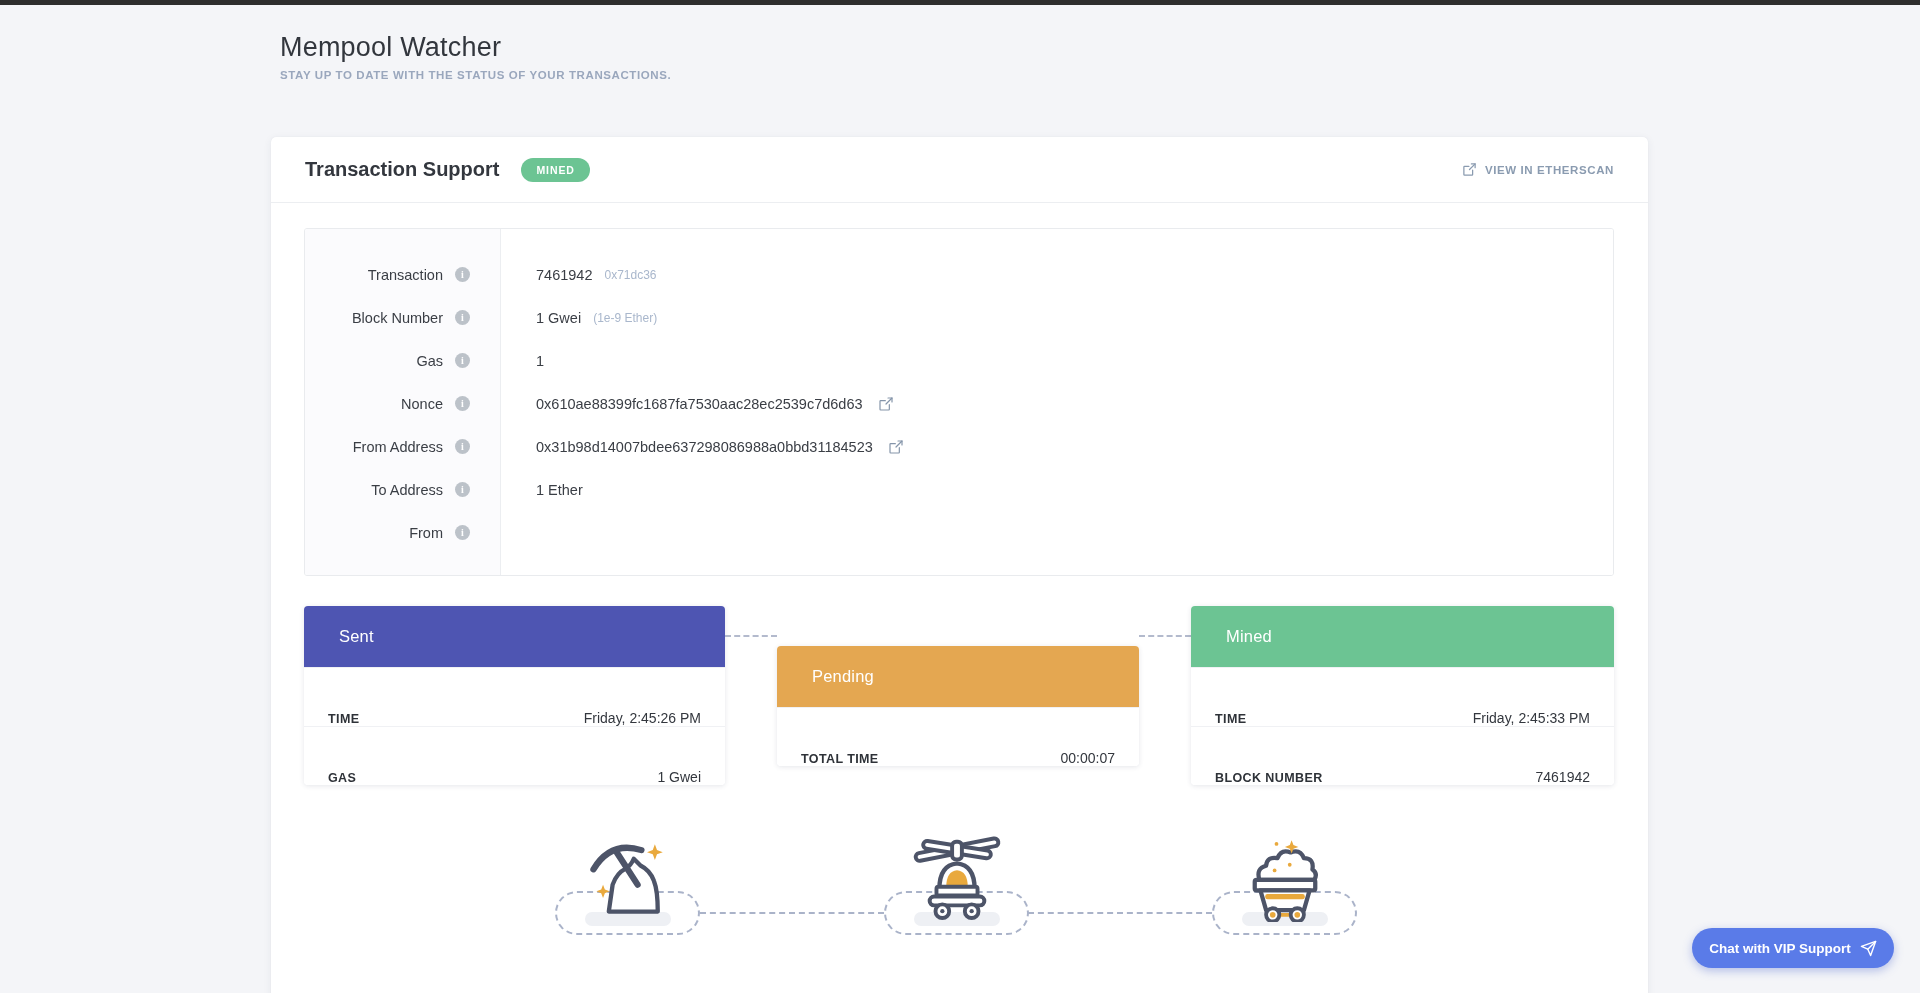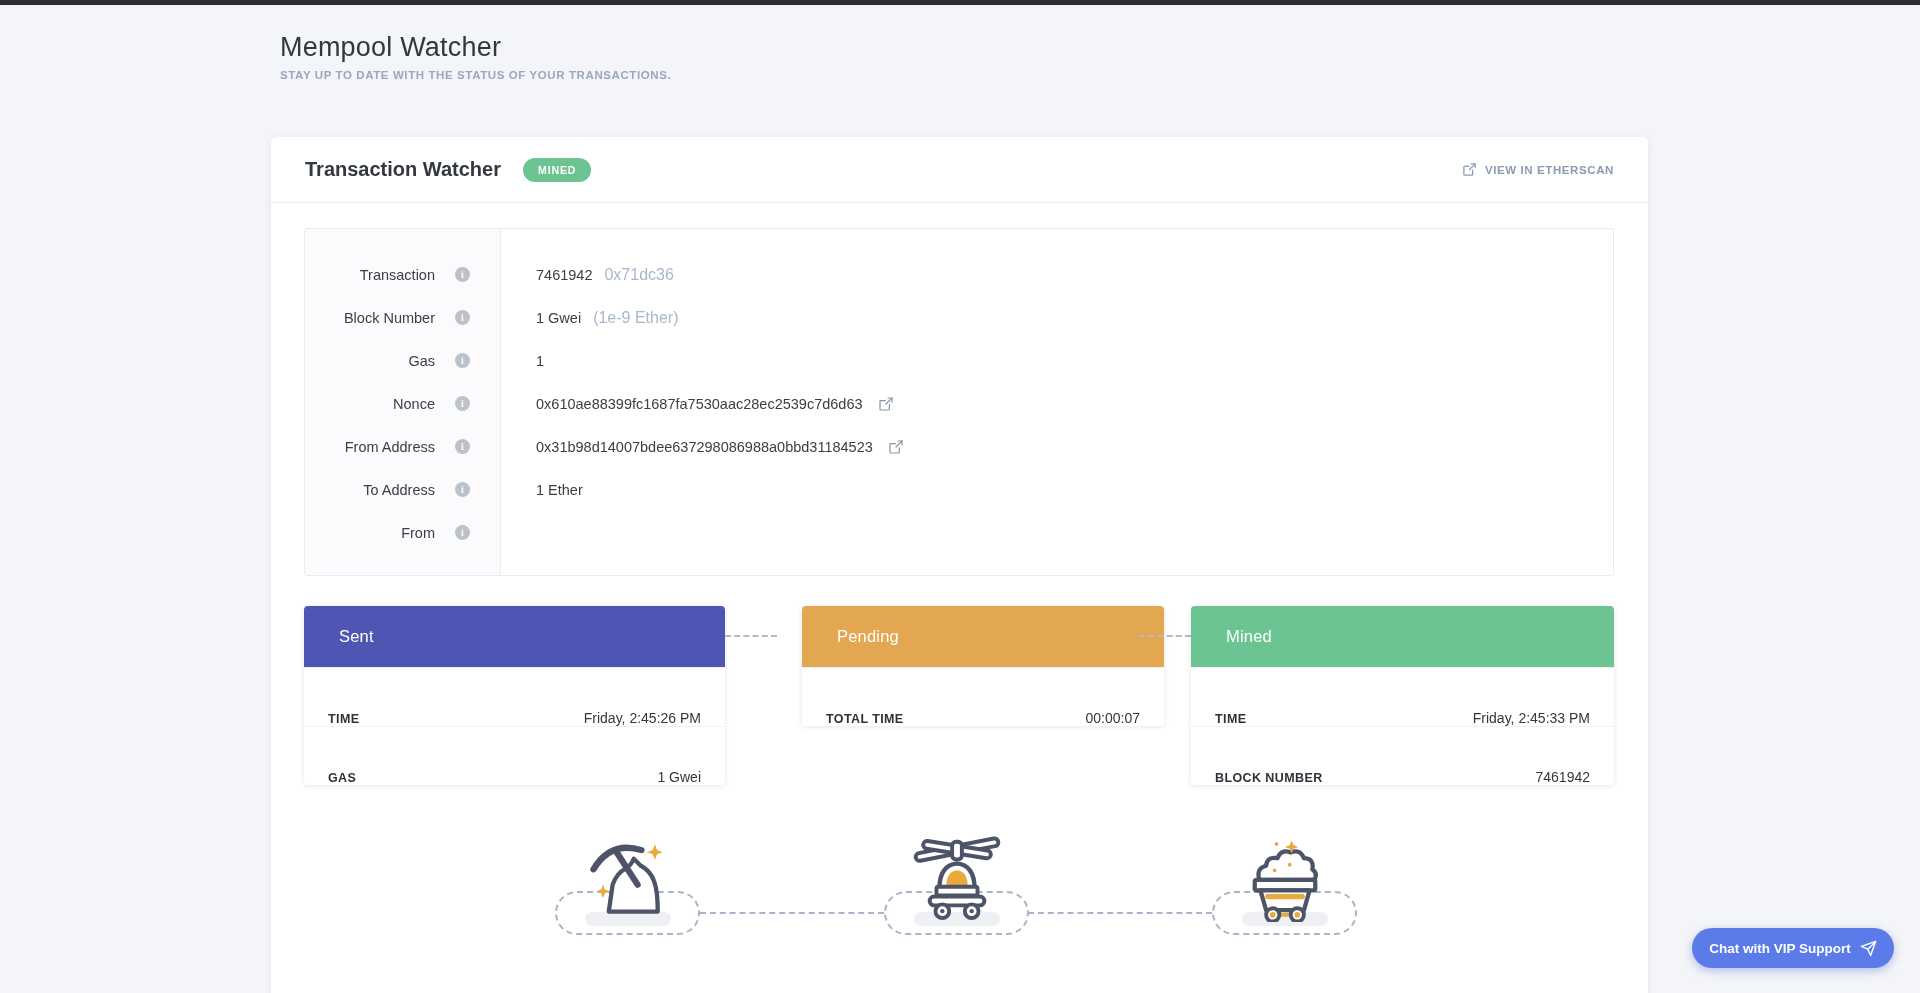--- a/index.html
+++ b/index.html
@@ -42,29 +42,29 @@
   .detail-panel {
     position:absolute; left:33px; top:91px; width:1310px; height:348px;
     border:1px solid #e9ebee; border-radius:3px; display:flex; overflow:hidden;
   }
   .label-col {
     width:196px; background:#fbfbfd; border-right:1px solid #eceef1;
     padding:24px 0 21px;
   }
   .value-col { flex:1; background:#fff; padding:24px 0 21px 35px; }
   .d-row { height:43px; display:flex; align-items:center; }
-  .label-col .d-row { justify-content:flex-end; padding-right:30px; gap:20px; }
+  .label-col .d-row { justify-content:flex-end; padding-right:30px; gap:12px; }
   .d-label { font-size:14.5px; color:#3a3e45; }
   .info-icon {
     width:15px; height:15px; border-radius:50%; background:#bcc2c9; color:#fff;
     font-size:10px; font-weight:bold; line-height:15px; text-align:center;
     font-family:"Liberation Serif", serif; cursor:pointer; flex:0 0 auto;
   }
   .d-value { font-size:14.5px; color:#3a3e45; }
-  .d-secondary { font-size:16px; color:#a9b7cc; margin-left:12px; }
+  .d-secondary { font-size:12px; color:#a9b7cc; margin-left:12px; }
   .link-icon-wrap { position:relative; margin-left:15px; display:flex; align-items:center; cursor:pointer; }
   .ext-svg2 { width:16px; height:16px; stroke:#8595aa; fill:none; stroke-width:1.8; stroke-linecap:round; stroke-linejoin:round; }
   .red-circle {
     position:absolute; left:-10px; top:-8px; width:35px; height:31px;
     border:2.5px solid #e23b2e; border-radius:50%; pointer-events:none;
   }
 
   
   .stages { position:absolute; left:33px; top:469px; width:1310px; height:179px; }
   .stage-card { position:absolute; top:0; border-radius:4px; box-shadow:0 1px 5px rgba(40,50,80,0.12); background:#fff; }
@@ -109,21 +109,21 @@
 <div class="topbar"></div>
 
 <div class="page-header">
   <div class="page-title">Mempool Watcher</div>
   <div class="page-subtitle">STAY UP TO DATE WITH THE STATUS OF YOUR TRANSACTIONS.</div>
 </div>
 
 <div class="card">
 
   <div class="card-header">
-    <div class="card-title">Transaction Watcher</div>
+    <div class="card-title">Transaction Support</div>
     <div class="badge">MINED</div>
     <div class="ether-link">
       <svg class="ext-svg" viewBox="0 0 24 24">
         <path d="M15 3h6v6"></path>
           <path d="M21 3l-9 9"></path>
           <path d="M17 13v7a1 1 0 0 1-1 1H4a1 1 0 0 1-1-1V8a1 1 0 0 1 1-1h7"></path>
       </svg>
       <span>VIEW IN ETHERSCAN</span>
     </div>
   </div>
@@ -206,21 +206,21 @@
         <span class="s-value">Friday, 2:45:26 PM</span>
       </div>
       <div class="stage-row">
         <span class="s-label">GAS</span>
         <span class="s-value">1 Gwei</span>
       </div>
     </div>
 
     <div class="stage-connector" style="left:421px; width:52px;"></div>
 
-    <div class="stage-card" style="left:498px; width:362px;">
+    <div class="stage-card" style="left:473px; width:362px;margin-top:40px;">
       <div class="stage-head" style="background:#e4a751;">Pending</div>
       <div class="stage-row">
         <span class="s-label">TOTAL TIME</span>
         <span class="s-value">00:00:07</span>
       </div>
     </div>
 
     <div class="stage-connector" style="left:835px; width:52px;"></div>
 
     <div class="stage-card" style="left:887px; width:423px;">

